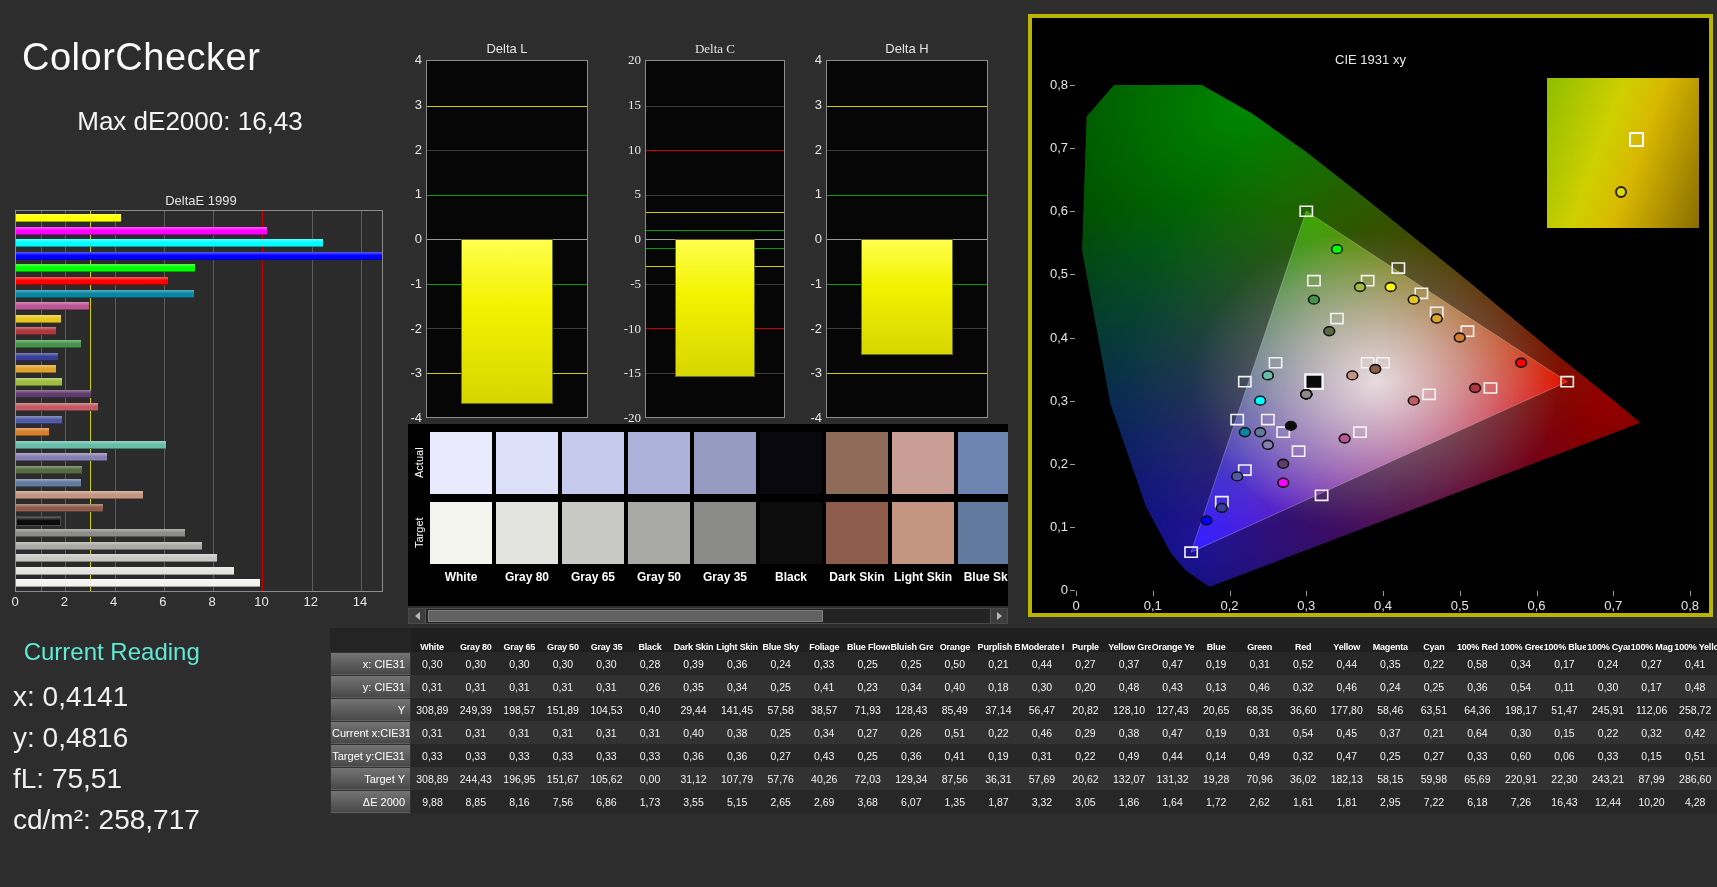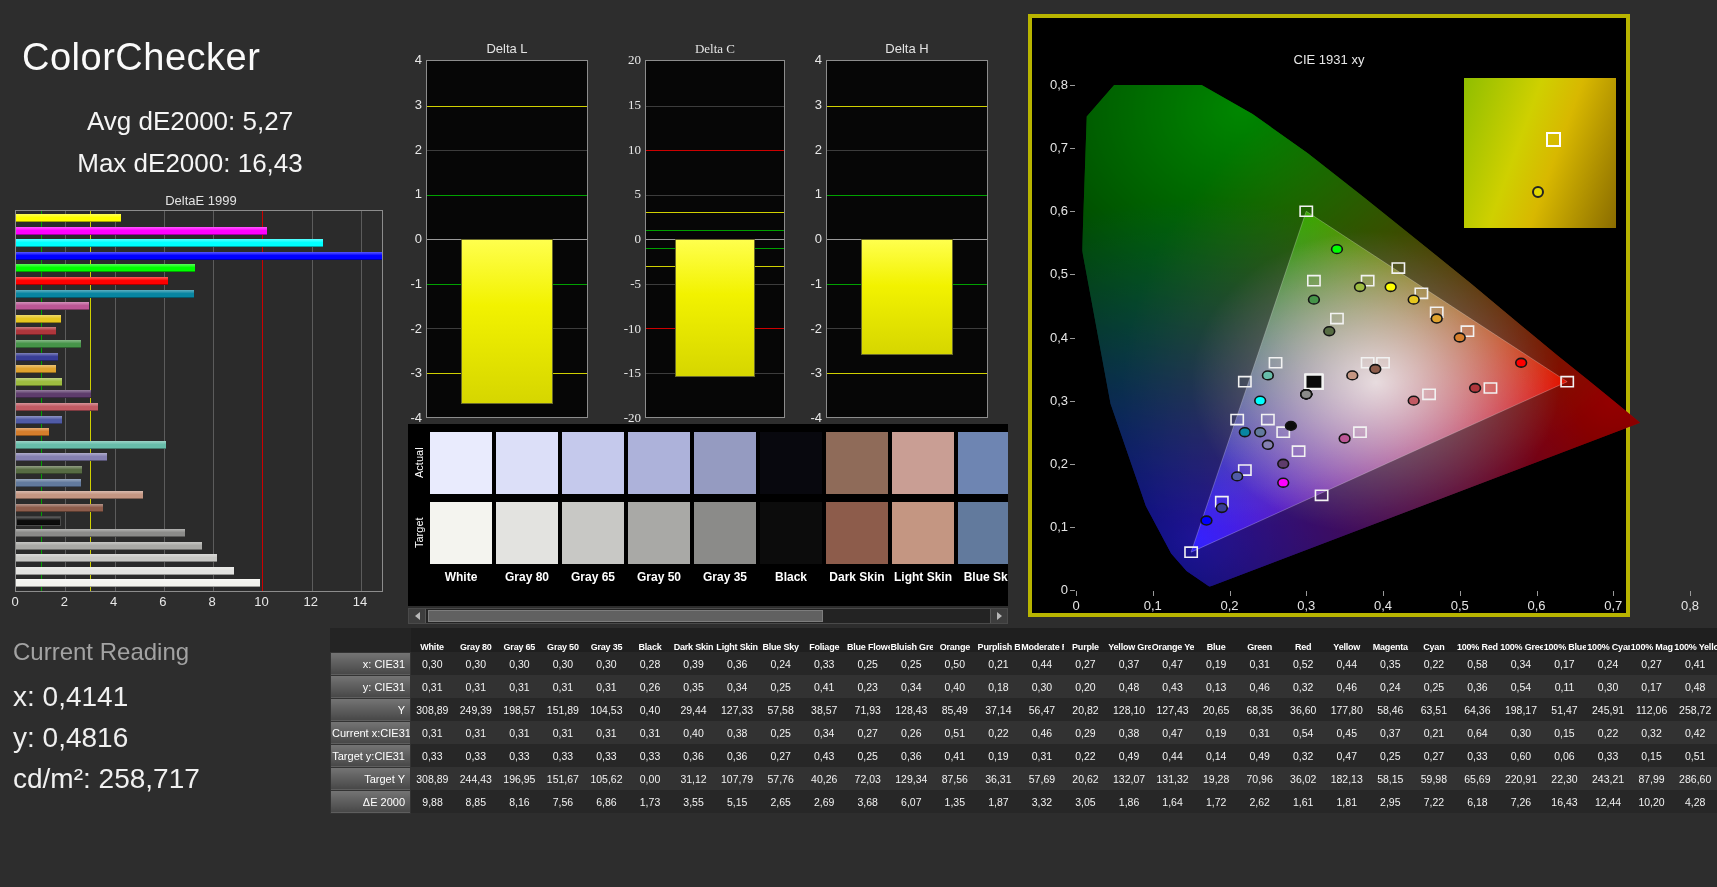--- a/index.html
+++ b/index.html
@@ -14,21 +14,21 @@
   
   #deltae-chart{position:absolute;left:15px;top:192px;width:372px;height:436px;}
   .chart-title{text-align:center;font-size:13px;color:#e3e3e3;height:18px;line-height:18px;}
   #deltae-plot{position:relative;width:366px;height:380px;border:1px solid #8c8c8c;background:#2b2b2b;overflow:hidden;}
   .vline{position:absolute;top:0;bottom:0;width:1px;}
   .hbar{position:absolute;left:0;height:8px;box-shadow:inset 0 -1px 0 rgba(0,0,0,.35);}
   #deltae-axis{position:relative;height:18px;margin-top:2px;font-size:13px;color:#e8e8e8;width:366px;}
   #deltae-axis span{position:absolute;transform:translateX(-50%);}
   
   #current-reading{position:absolute;left:13px;top:638px;}
-  .cr-title{font-size:24px;color:#a3a3a3;margin-bottom:10px;}
+  .cr-title{font-size:24px;color:#5eead4;margin-bottom:10px;text-align:right;}
   .cr-line{font-size:28px;line-height:41px;color:#f0f0f0;}
   
   .delta-chart{position:absolute;top:40px;height:400px;}
   #delta-l{left:398px;width:190px;}
   #delta-c{left:617px;width:168px;font-family:Liberation Serif, serif;}
   #delta-h{left:798px;width:190px;}
   .delta-chart .chart-title{padding-left:28px;}
   .delta-body{display:flex;height:358px;margin-top:2px;}
   .delta-ylabels{position:relative;width:28px;font-size:13px;color:#e8e8e8;}
   .ylab{position:absolute;right:4px;white-space:nowrap;}
@@ -64,21 +64,21 @@
   #data-table th,#data-table td{white-space:nowrap;overflow:hidden;padding:0 1px;}
   #data-table col.label-col{width:80px;}
   .colh{font-size:9px;font-weight:bold;color:#fff;height:24px;vertical-align:bottom;background:#1f1f1f;letter-spacing:-.2px;}
   .corner{background:#242424;}
   .rl{font-size:11px;color:#fff;text-align:right;padding-right:5px !important;
       background:linear-gradient(180deg,#757575,#474747);border:1px solid #333;height:22px;}
   .val{font-size:10.5px;color:#f2f2f2;text-align:center;height:22px;}
   .r-odd .val{background:#272727;}
   .r-even .val{background:#323232;}
   
-  #cie-panel{position:absolute;left:1028px;top:14px;width:602px;height:603px;
+  #cie-panel{position:absolute;left:1028px;top:14px;width:685px;height:603px;
      background:#000;border:4px solid #b8b400;box-sizing:border-box;}
   #cie-title{position:absolute;left:0;top:34px;width:100%;text-align:center;font-size:13px;color:#e8e8e8;}
   #cie-plot{position:absolute;left:44px;top:67px;width:614px;height:505px;}
   #cie-svg{position:absolute;left:0;top:0;width:100%;height:100%;}
   .tick{background:#9a9a9a;position:absolute;}
   .tick-y{left:-6px;width:5px;height:1px;}
   .tick-x{bottom:-6px;width:1px;height:5px;}
   #cie-ylabels{position:absolute;left:2px;top:67px;width:36px;height:505px;font-size:13px;color:#e5e5e5;}
   #cie-ylabels span{position:absolute;right:2px;}
   #cie-xlabels{position:absolute;left:44px;top:580px;width:614px;height:16px;font-size:13px;color:#e5e5e5;}
@@ -89,21 +89,20 @@
   .inset-circle{position:absolute;left:45%;top:72%;width:8px;height:8px;border-radius:50%;border:2px solid #222;background:#e0d800;}
   #rgb-triplet{position:absolute;left:230px;top:525px;width:432px;height:40px;z-index:5;
      background:#282828;border:1px solid #4c4c4c;border-radius:5px;
      display:flex;align-items:center;justify-content:center;font-size:20px;color:#f2f2f2;}
 </style>
 </head>
 <body>
 
 <div id="title">ColorChecker</div>
 <div id="summary">
-  <div>Avg dE2000: 5,27</div>
   <div>Max dE2000: 16,43</div>
 </div>
 
 <div id="deltae-chart">
   <div class="chart-title">DeltaE 1999</div>
   <div id="deltae-plot">
       <div class="vline" style="left: 13.468%; background: rgb(92, 92, 92);"></div>
       <div class="vline" style="left: 26.936%; background: rgb(92, 92, 92);"></div>
       <div class="vline" style="left: 40.404%; background: rgb(92, 92, 92);"></div>
       <div class="vline" style="left: 53.8721%; background: rgb(92, 92, 92);"></div>
@@ -153,20 +152,21 @@
       <span style="left: 67.3401%;">10</span>
       <span style="left: 80.8081%;">12</span>
       <span style="left: 94.2761%;">14</span>
     </div>
 </div>
 
 <div id="current-reading">
   <div class="cr-title">Current Reading</div>
   <div class="cr-line">x: 0,4141</div>
   <div class="cr-line">y: 0,4816</div>
+  <div class="cr-line">fL: 75,51</div>
   <div class="cr-line">cd/m²: 258,717</div>
 </div>
 
 <div id="delta-l" class="delta-chart">
   <div class="chart-title">Delta L</div>
   <div class="delta-body">
     <div class="delta-ylabels">
         <div class="ylab" style="top: calc(0% - 8px);">4</div>
         <div class="ylab" style="top: calc(12.5% - 8px);">3</div>
         <div class="ylab" style="top: calc(25% - 8px);">2</div>
@@ -442,21 +442,21 @@
         </tr>
         <tr class="r-odd">
           <td class="rl">Y</td>
           <td class="val">308,89</td>
           <td class="val">249,39</td>
           <td class="val">198,57</td>
           <td class="val">151,89</td>
           <td class="val">104,53</td>
           <td class="val">0,40</td>
           <td class="val">29,44</td>
-          <td class="val">127,33</td>
+          <td class="val">141,45</td>
           <td class="val">57,58</td>
           <td class="val">38,57</td>
           <td class="val">71,93</td>
           <td class="val">128,43</td>
           <td class="val">85,49</td>
           <td class="val">37,14</td>
           <td class="val">56,47</td>
           <td class="val">20,82</td>
           <td class="val">128,10</td>
           <td class="val">127,43</td>

